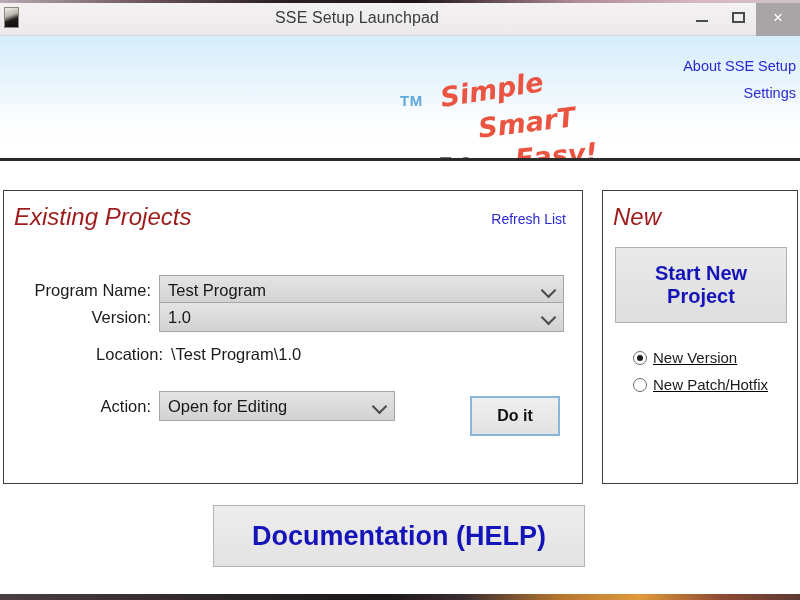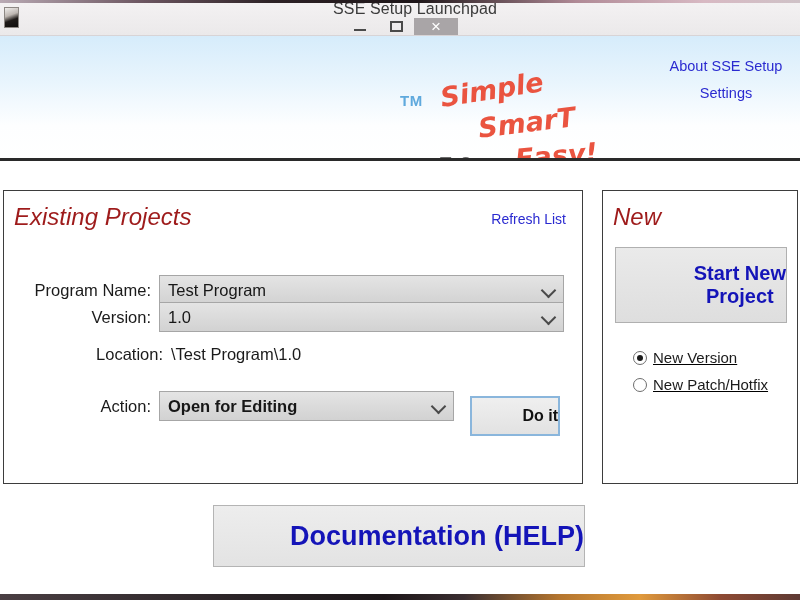--- a/index.html
+++ b/index.html
@@ -24,21 +24,20 @@
   
   .titlebar {
     position: absolute;
     left: 0; top: 0;
     width: 800px; height: 36px;
     background: linear-gradient(#f4f2f3, #ebe9ea);
     border-bottom: 1px solid #d8d4d6;
     display: flex;
     align-items: center;
     box-sizing: border-box;
-    flex-direction: column;
   }
   .tb-strip {
     position: absolute;
     left: 0; top: 0;
     width: 800px; height: 3px;
     background: linear-gradient(90deg,#b9aab4 0%, #6b5560 18%, #2d2226 34%,
                 #1d1518 52%, #b08a96 72%, #d8b9c3 88%, #cfc2c7 100%);
   }
   .tb-icon {
     position: absolute;
@@ -146,21 +145,21 @@
     color: #ea5440;
     white-space: nowrap;
   }
   .tag-1 { left: 10px;  top: 2px;  font-size: 27px; transform: rotate(-9deg); }
   .tag-2 { left: 48px;  top: 35px; font-size: 27px; transform: rotate(-7deg); }
   .tag-3 { left: 85px;  top: 68px; font-size: 27px; transform: rotate(-5deg); }
 
   .header-links {
     position: absolute;
     right: 4px; top: 22px;
-    text-align: center;
+    text-align: right;
     width: 140px;
   }
   .hlink {
     display: block;
     font-size: 14.5px;
     color: #2a2ad0;
     margin-bottom: 11px;
     cursor: pointer;
     white-space: nowrap;
   }
@@ -240,21 +239,21 @@
     color: #1b1b1b;
     white-space: nowrap;
   }
 
   .btn {
     background: linear-gradient(#efefef, #e2e2e2);
     border: 1px solid #a9a9a9;
     box-sizing: border-box;
     display: flex;
     align-items: center;
-    justify-content: flex-end;
+    justify-content: center;
     text-align: center;
     cursor: pointer;
     color: #111111;
   }
   #btn-doit {
     position: absolute;
     left: 470px; top: 396px;
     width: 90px; height: 40px;
     border: 2px solid #8ab6dc;
     font-size: 16px;
@@ -394,21 +393,21 @@
       </div>
     </div>
 
     <div class="frow" style="left:12px; top:154px; width:560px;">
       <div class="flabel" style="width:155px;">Location:</div>
       <div class="static-val">\Test Program\1.0</div>
     </div>
 
     <div class="frow" style="left:0px; top:200px; width:450px;">
       <div class="flabel" style="width:155px;">Action:</div>
-      <div class="combo" style="width:295px;font-weight:bold;">
+      <div class="combo" style="width:236px;">
         <span class="combo-val">Open for Editing</span>
         <span class="chev"></span>
       </div>
     </div>
   </div>
 
   <div class="btn" id="btn-doit">
     <span>Do it</span>
   </div>
 

